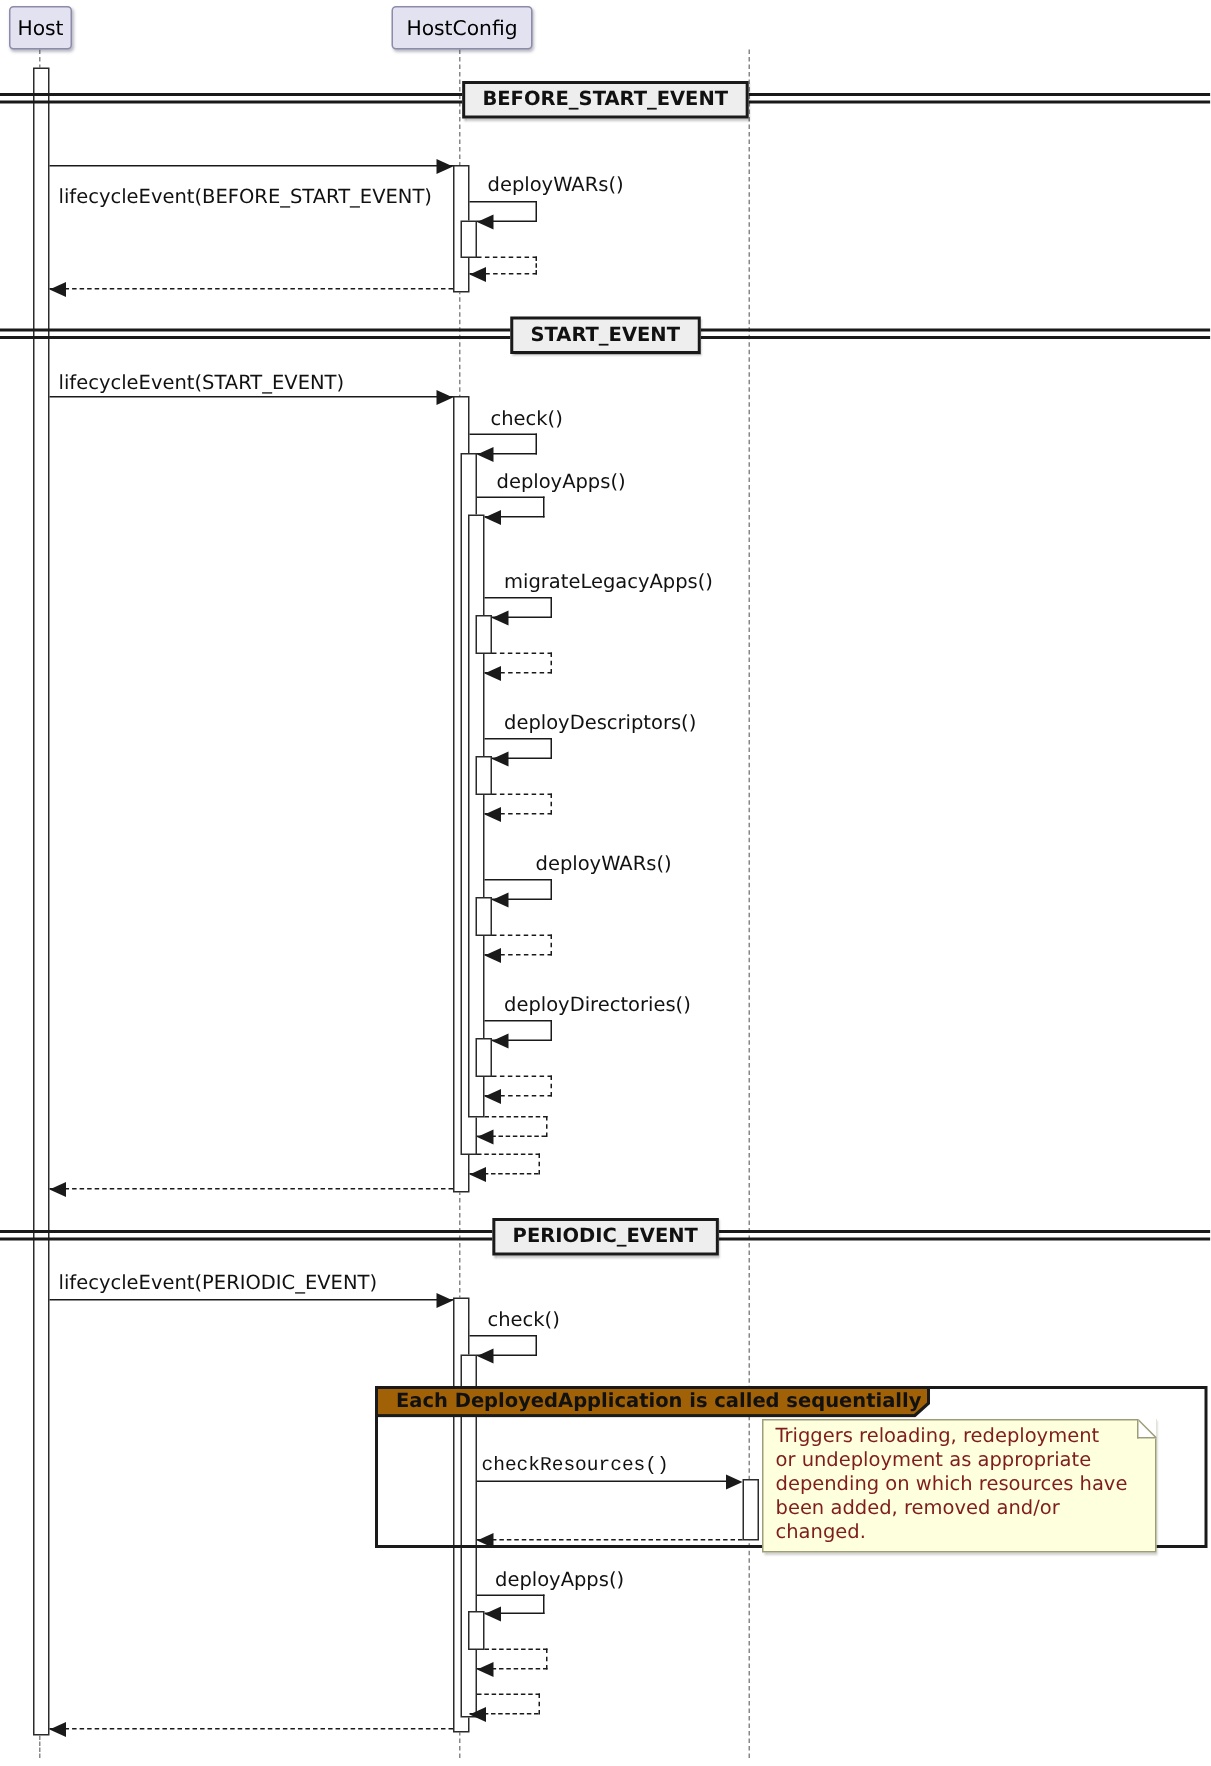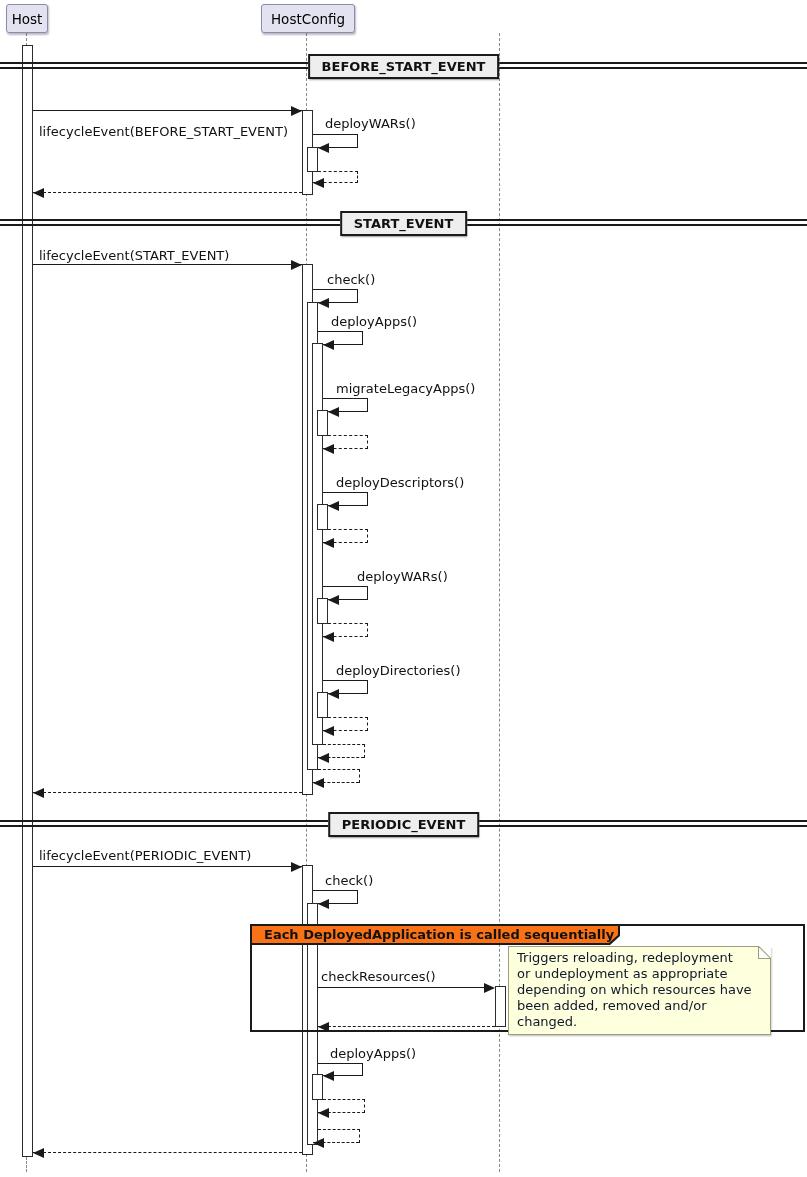--- a/index.html
+++ b/index.html
@@ -40,28 +40,28 @@
     font-weight:bold; padding:3px 12px; white-space:nowrap; z-index:8;
     box-shadow:1px 1.5px 1.5px rgba(0,0,0,.3);
   }
   
   .group-frame { position:absolute; box-sizing:border-box; border:2px solid #1a1a1a; z-index:4; }
   .group-title-outer {
     position:absolute; left:-2px; top:-2px; width:370px; height:21px; background:#1a1a1a;
     clip-path:polygon(0 0, 100% 0, 100% calc(100% - 9px), calc(100% - 10px) 100%, 0 100%);
   }
   .group-title-inner {
-    position:absolute; left:2px; top:2px; width:366px; height:17px; background:#f97316;
+    position:absolute; left:2px; top:2px; width:366px; height:17px; background:#a16207;
     clip-path:polygon(0 0, 100% 0, 100% calc(100% - 8px), calc(100% - 9px) 100%, 0 100%);
     font-weight:bold; line-height:17px; padding-left:12px; box-sizing:border-box; white-space:nowrap;
   }
   
   .note {
     position:absolute; box-sizing:border-box; background:#FEFFDD; border:1px solid #9d9d7a;
-    padding:3px 8px 4px 8px; white-space:pre-line; line-height:16px; z-index:6; color:#0f172a;
+    padding:3px 8px 4px 8px; white-space:pre-line; line-height:16px; z-index:6; color:#7f1d1d;
     box-shadow:1px 1.5px 1.5px rgba(0,0,0,.2);
   }
   .note .fold {
     position:absolute; top:-1px; right:-1px; width:12px; height:12px;
     background:#ffffff; border-left:1px solid #9d9d7a; border-bottom:1px solid #9d9d7a;
     overflow:hidden;
   }
   .note .fold::after {
     content:""; position:absolute; top:0; left:0; width:20px; height:0;
     border-top:1px solid #9d9d7a; transform:rotate(45deg); transform-origin:0 0;
@@ -191,21 +191,21 @@
   <div class="vseg" style="left:357px; top:890px; height:14px;"></div>
   <div class="msg-line" style="left:318px; top:903px; width:40px;"></div>
   <div class="arr l" style="left:318px; top:899px;"></div>
 
   <div class="group-frame" style="left:250px; top:924px; width:555px; height:108px;">
     <div class="group-title-outer">
       <div class="group-title-inner">Each DeployedApplication is called sequentially</div>
     </div>
   </div>
 
-  <div class="mlabel" style="left:321px; top:969px;">checkResources()</div>
+  <div class="mlabel" style="left:321px; top:969px;font-family:Liberation Mono, monospace;">checkResources()</div>
   <div class="msg-line" style="left:318px; top:987px; width:166px;"></div>
   <div class="arr r" style="left:484px; top:983px;"></div>
 
   <div class="note" style="left:508px; top:946px; width:263px;">Triggers reloading, redeployment
 or undeployment as appropriate
 depending on which resources have
 been added, removed and/or changed.<div class="fold"></div></div>
 
   <div class="msg-line dash" style="left:318px; top:1026px; width:177px;"></div>
   <div class="arr l" style="left:318px; top:1022px;"></div>

